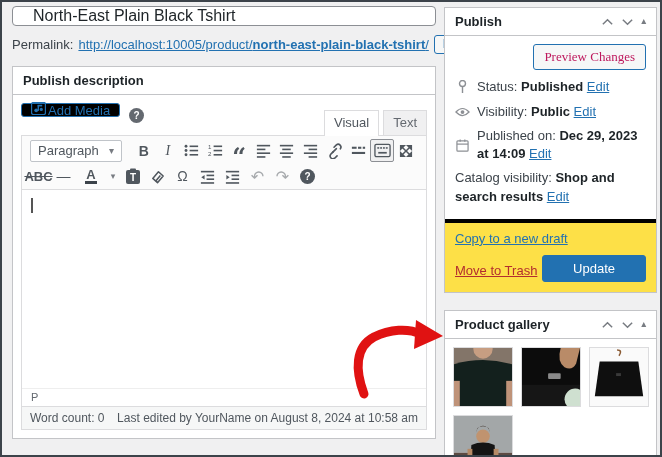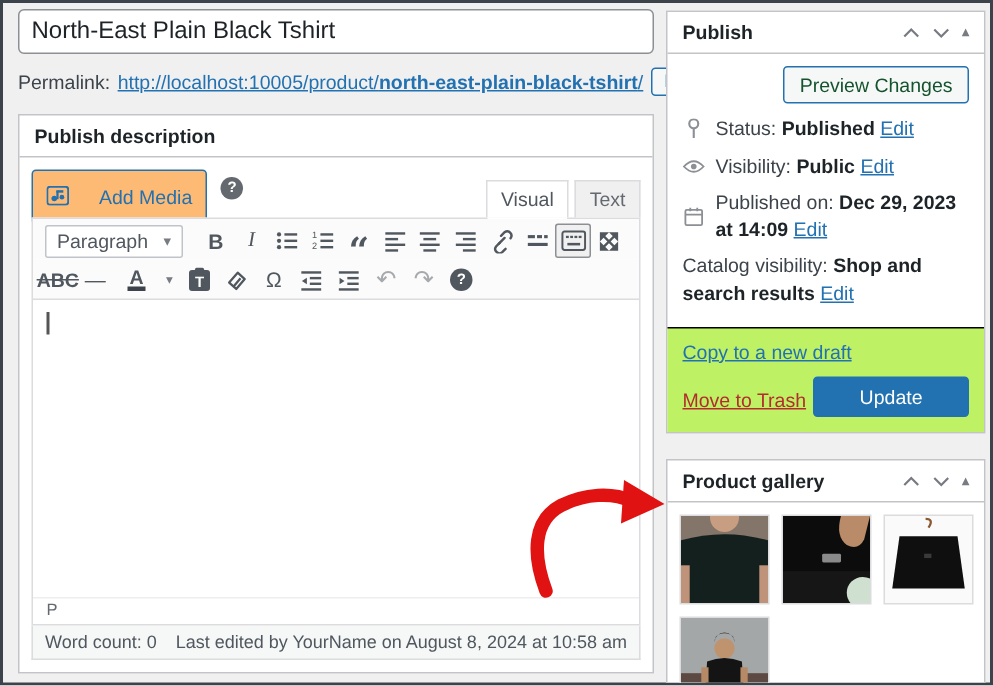--- a/index.html
+++ b/index.html
@@ -1,32 +1,32 @@
 <!DOCTYPE html>
 <html><head>
 <meta charset="utf-8">
 <style>
   * { box-sizing: border-box; margin: 0; padding: 0; }
   body { font-family: "Liberation Sans", sans-serif; background:#fff; }
   .frame { position:relative; width:662px; height:457px; border:2px solid #3c434a; background:#f0f0f1; overflow:hidden; }
 
   
   .main { position:absolute; left:10px; top:4px; width:424px; }
-  .title-input { width:100%; height:30px; font-size:16px; padding:0 8px; border:1px solid #8c8f94; border-radius:4px; color:#1d2327; background:#fff; font-family:"Liberation Sans",sans-serif; }
+  .title-input { width:100%; height:20px; font-size:16px; padding:0 20px; border:1px solid #8c8f94; border-radius:4px; color:#1d2327; background:#fff; font-family:"Liberation Sans",sans-serif; }
   .permalink-row { margin-top:8px; height:20px; font-size:13px; color:#3c434a; display:flex; align-items:center; gap:5px; white-space:nowrap; }
   .permalink-row a { color:#2271b1; text-decoration:underline; }
   .btn-small { font-size:12px; padding:1px 8px 2px; border:1px solid #2271b1; border-radius:3px; background:#f6f7f7; color:#2271b1; cursor:pointer; font-family:"Liberation Sans",sans-serif; }
 
   .postbox { background:#fff; border:1px solid #c3c4c7; }
   .postbox-header { display:flex; align-items:center; padding:6px 10px; font-size:13px; font-weight:bold; color:#1d2327; border-bottom:1px solid #c3c4c7; }
   .desc-box { margin-top:12px; }
   .postbox-body { padding:8px; }
 
   .media-row { display:flex; align-items:flex-start; height:32px; position:relative; }
-  .add-media { display:flex; align-items:center; gap:20px; height:37px; padding:0 9px; font-size:13px; color:#2271b1; background:#fdba74; border:1px solid #2271b1; border-radius:3px; cursor:pointer; font-family:"Liberation Sans",sans-serif; }
+  .add-media { display:flex; align-items:center; gap:2px; height:14px; padding:0 9px; font-size:13px; color:#2271b1; background:#000000; border:1px solid #2271b1; border-radius:3px; cursor:pointer; font-family:"Liberation Sans",sans-serif; }
   .help-circle { width:15px; height:15px; border-radius:50%; background:#646970; color:#fff; font-size:10px; font-weight:bold; display:flex; align-items:center; justify-content:center; margin-left:9px; margin-top:5px; }
 
   .editor-tabs { margin-left:auto; display:flex; gap:4px; position:relative; top:7px; z-index:2; }
   .tab { font-size:13px; padding:4px 9px 5px; border:1px solid #dcdcde; border-bottom:none; color:#646970; background:#f0f0f1; cursor:pointer; }
   .tab.active { background:#fff; color:#50575e; position:relative; }
   .tab.active::after { content:""; position:absolute; left:0; right:0; bottom:-1px; height:1px; background:#fff; }
 
   .editor { border:1px solid #dcdcde; background:#fff; position:relative; z-index:1; }
   .toolbar { display:flex; align-items:center; height:27px; padding:0 4px; background:#fbfbfb; }
   .toolbar.r1 { padding-top:2px; }
@@ -45,27 +45,27 @@
   .caret { display:inline-block; width:2px; height:15px; background:#555; margin:8px 0 0 9px; }
   .pathbar { border-top:1px solid #eee; font-size:11px; color:#646970; padding:2px 9px 3px; }
   .status-info { border:1px solid #dcdcde; border-top:none; background:#f6f7f7; display:flex; justify-content:space-between; font-size:12px; color:#50575e; padding:4px 8px; }
 
   
   .sidebar { position:absolute; left:442px; top:5px; width:213px; }
   .box-icons { margin-left:auto; display:flex; align-items:center; gap:7px; color:#787c82; }
   .box-icons .tri { font-size:9px; line-height:9px; cursor:pointer; }
   .pub-body { padding:8px 10px; font-size:13px; color:#3c434a; }
   .preview-row { display:flex; justify-content:flex-end; margin-bottom:8px; }
-  .preview-btn { font-size:13px; padding:4px 10px; border:1px solid #2271b1; border-radius:3px; background:#f6f7f7; color:#14532d; cursor:pointer; font-family:Liberation Sans, sans-serif; }
+  .preview-btn { font-size:13px; padding:4px 10px; border:1px solid #2271b1; border-radius:3px; background:#f6f7f7; color:#be185d; cursor:pointer; font-family:Liberation Serif, serif; }
   .pub-row { display:flex; gap:7px; margin:7px 0; line-height:1.35; align-items:center; }
   .pub-row .ic { width:15px; flex:0 0 15px; display:flex; justify-content:center; margin-top:1px; }
   .pub-row b, .pub-text b { color:#1d2327; }
   .edit-link { color:#2271b1; text-decoration:underline; cursor:pointer; }
   .pub-text { line-height:1.45; margin:7px 0 4px; }
-  .major-actions { border-top:1px solid #000000; background:#bef264; padding:8px 10px 10px; font-size:13px; }
+  .major-actions { border-top:4px solid #000000; background:#fde047; padding:8px 10px 10px; font-size:13px; }
   .copy-link { display:inline-block; color:#2271b1; text-decoration:underline; margin-bottom:9px; cursor:pointer; }
   .actions-row { display:flex; justify-content:space-between; align-items:flex-end; }
   .trash-link { color:#b32d2e; text-decoration:underline; cursor:pointer; margin-bottom:4px; }
   .update-btn { background:#2271b1; color:#fff; border:1px solid #2271b1; border-radius:3px; padding:5px 30px; font-size:13px; cursor:pointer; font-family:"Liberation Sans",sans-serif; }
 
   .gallery-box { margin-top:17px; }
   .gallery-body { padding:8px 8px 10px; }
   .thumb-grid { display:flex; flex-wrap:wrap; gap:8px; width:196px; }
   .thumb { width:60px; height:60px; border:1px solid #dcdcde; overflow:hidden; cursor:pointer; background:#fff; }
   .thumb svg { display:block; }

